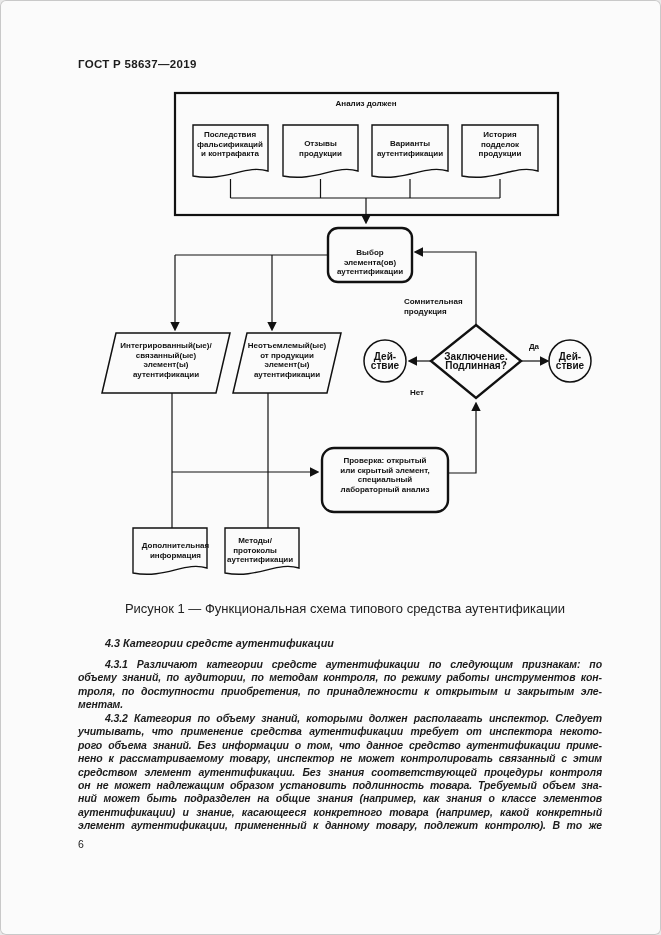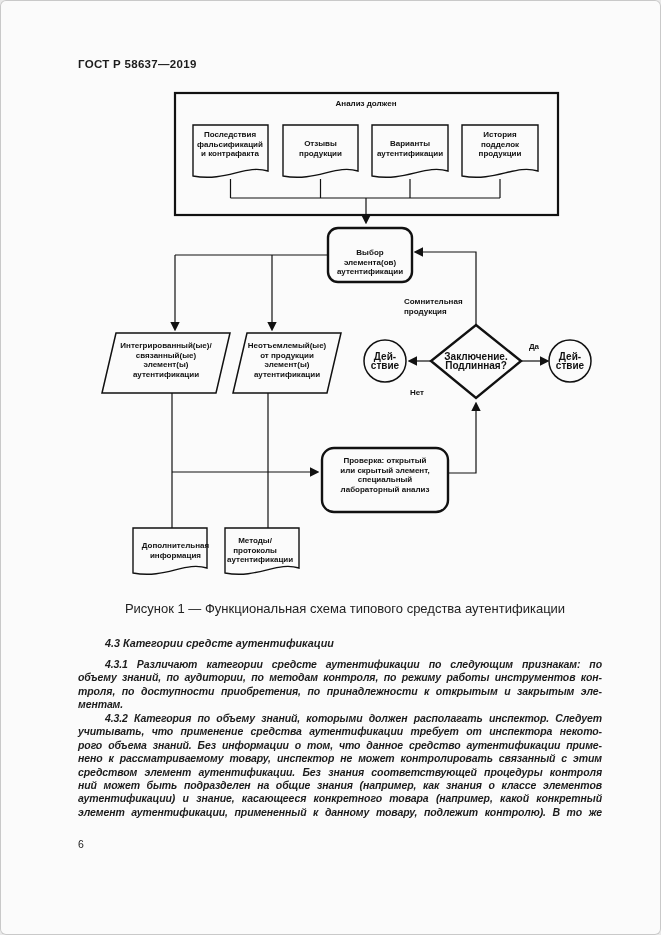--- a/index.html
+++ b/index.html
@@ -168,20 +168,21 @@
     <div class="tline">троля, по доступности приобретения, по принадлежности к открытым и закрытым эле-</div>
     <div class="tline last">ментам.</div>
   </div>
 
   <div class="abs para p2">
     <div class="tline indent">4.3.2 Категория по объему знаний, которыми должен располагать инспектор. Следует</div>
     <div class="tline">учитывать, что применение средства аутентификации требует от инспектора некото-</div>
     <div class="tline">рого объема знаний. Без информации о том, что данное средство аутентификации приме-</div>
     <div class="tline">нено к рассматриваемому товару, инспектор не может контролировать связанный с этим</div>
     <div class="tline">средством элемент аутентификации. Без знания соответствующей процедуры контроля</div>
+    <div class="tline">он не может надлежащим образом установить подлинность товара. Требуемый объем зна-</div>
     <div class="tline">ний может быть подразделен на общие знания (например, как знания о классе элементов</div>
     <div class="tline">аутентификации) и знание, касающееся конкретного товара (например, какой конкретный</div>
     <div class="tline">элемент аутентификации, примененный к данному товару, подлежит контролю). В то же</div>
   </div>
 
   <div class="abs page-number">6</div>
 
 </div>
 
 </body></html>

